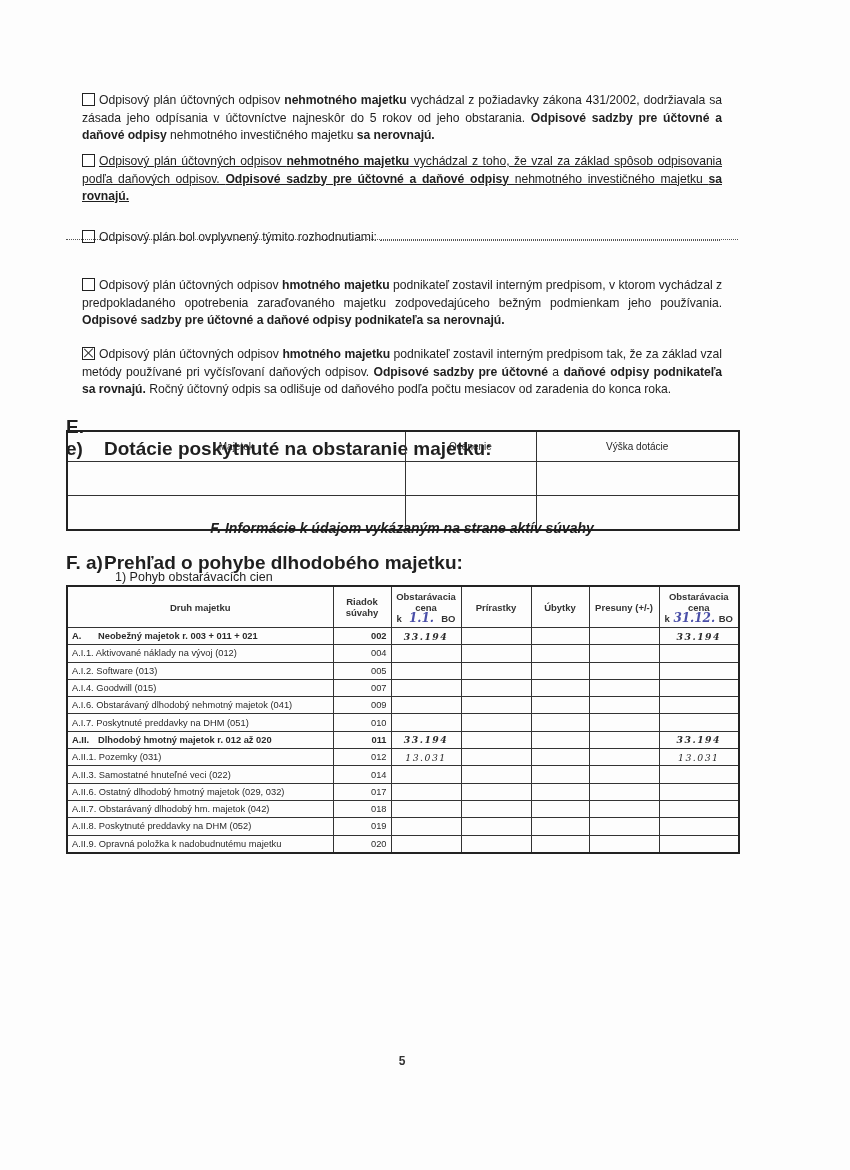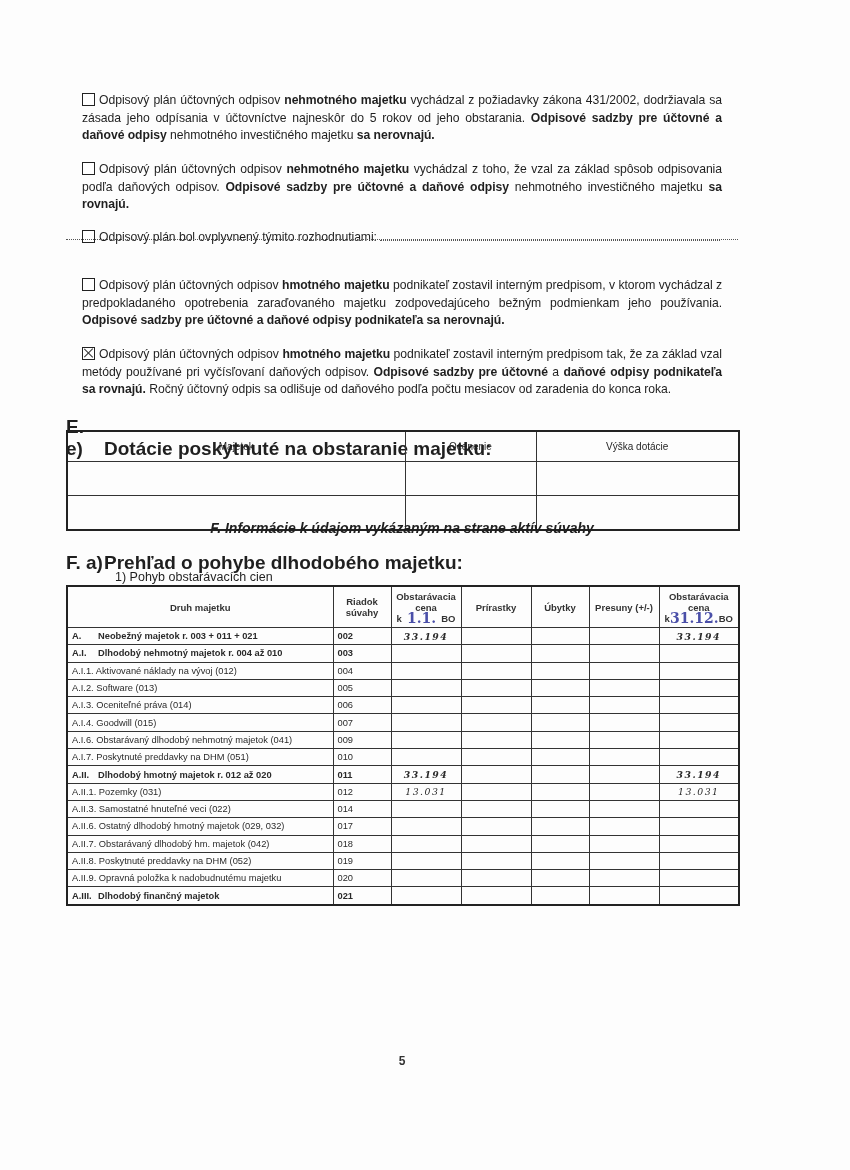--- a/index.html
+++ b/index.html
@@ -18,21 +18,21 @@
     box-sizing: border-box; vertical-align: -2px; margin-right: 4px; position: relative;
     background: #fff;
   }
   .cb.checked::before, .cb.checked::after {
     content: ""; position: absolute; left: 5px; top: -1px; width: 1.2px; height: 12px;
     background: #333;
   }
   .cb.checked::before { transform: rotate(45deg); }
   .cb.checked::after { transform: rotate(-45deg); }
   .p1 { position: absolute; top: 0; }
-  .p2 { position: absolute; top: 69px; }
+  .p2 { position: absolute; top: 61px; text-decoration: underline; }
   .p3 { position: absolute; top: 137px; width: 672px; }
   .p3b { position: absolute; top: 161px; width: 672px; border-bottom: 1px dotted #555; height: 2px; }
   .p4 { position: absolute; top: 185px; }
   .p5 { position: absolute; top: 254px; }
   .dots { display: inline-block; border-bottom: 1px dotted #555; width: 340px; height: 10px; vertical-align: 0; }
 
   .sec-head { font-size: 19px; font-weight: bold; position: absolute; }
   .sec-head .lbl { display: inline-block; width: 38px; }
   .e-head { top: 340px; left: 0; }
   table { border-collapse: collapse; }
@@ -40,25 +40,25 @@
   .dot-table td, .dot-table th { border: 1px solid #333; height: 19px; font-size: 10px; font-weight: normal; padding: 7px; }
   .dot-table th { height: 15px; text-align: center; }
 
   .f-title { position: absolute; top: 444px; left: 0; width: 672px; text-align: center; font-size: 14px; font-weight: bold; font-style: italic; }
   .fa-head { top: 476px; left: 0; }
   .fa-sub { position: absolute; top: 494px; left: 49px; font-size: 12.5px; }
 
   .main-table { position: absolute; top: 509px; left: 0; width: 674px; border: 2px solid #222; table-layout: fixed; }
   .main-table th { font-size: 9.5px; font-weight: bold; text-align: center; border: 1px solid #333; padding: 1px 2px; line-height: 11px; height: 38px; color: #333; }
   .main-table td { font-size: 9.3px; border: 1px solid #333; height: 16.3px; padding: 0 4px; white-space: nowrap; color: #2a2a2a; }
-  .main-table td.num { text-align: left; }
+  .main-table td.num { text-align: right; }
   .main-table tr.bold td { font-weight: bold; }
   .main-table td .code { display: inline-block; width: 26px; }
   .hw { font-family: "DejaVu Serif", serif; font-style: italic; color: #4a4fa8; font-size: 13px; letter-spacing: 1.5px; text-align: center; }
-  .hw-sm { font-family: "DejaVu Serif", serif; color: #4a4fa8; font-size: 14px; }
+  .hw-sm { font-family: "DejaVu Serif", serif; font-style: italic; color: #4a4fa8; font-size: 12px; }
   .kbo { display: flex; justify-content: space-between; padding: 0 3px; }
 
   .page-num { position: absolute; top: 978px; left: 0; width: 672px; text-align: center; font-size: 12px; font-weight: bold; color: #333; }
 </style>
 </head>
 <body>
 
 <div class="page">
 
   <p class="para p1">
@@ -157,50 +157,32 @@
     <tbody id="asset-rows">
         <tr class="bold">
           <td><span class="code">A.</span><span>Neobežný majetok r. 003 + 011 + 021</span></td>
           <td class="num">002</td>
           <td class="hw">33.194</td>
           <td class="hw"></td>
           <td class="hw"></td>
           <td class="hw"></td>
           <td class="hw">33.194</td>
         </tr>
-        <tr class="bold">
-          <td><span class="code">A.I.</span><span>Dlhodobý nehmotný majetok r. 004 až 010</span></td>
-          <td class="num">003</td>
-          <td class="hw"></td>
-          <td class="hw"></td>
-          <td class="hw"></td>
-          <td class="hw"></td>
-          <td class="hw"></td>
-        </tr>
         <tr>
           <td>A.I.1. Aktivované náklady na vývoj (012)</td>
           <td class="num">004</td>
           <td class="hw"></td>
           <td class="hw"></td>
           <td class="hw"></td>
           <td class="hw"></td>
           <td class="hw"></td>
         </tr>
         <tr>
           <td>A.I.2. Software (013)</td>
           <td class="num">005</td>
-          <td class="hw"></td>
-          <td class="hw"></td>
-          <td class="hw"></td>
-          <td class="hw"></td>
-          <td class="hw"></td>
-        </tr>
-        <tr>
-          <td>A.I.3. Oceniteľné práva (014)</td>
-          <td class="num">006</td>
           <td class="hw"></td>
           <td class="hw"></td>
           <td class="hw"></td>
           <td class="hw"></td>
           <td class="hw"></td>
         </tr>
         <tr>
           <td>A.I.4. Goodwill (015)</td>
           <td class="num">007</td>
           <td class="hw"></td>
@@ -283,26 +265,17 @@
         </tr>
         <tr>
           <td>A.II.9. Opravná položka k nadobudnutému majetku</td>
           <td class="num">020</td>
           <td class="hw"></td>
           <td class="hw"></td>
           <td class="hw"></td>
           <td class="hw"></td>
           <td class="hw"></td>
         </tr>
-        <tr class="bold">
-          <td><span class="code">A.III.</span><span>Dlhodobý finančný majetok</span></td>
-          <td class="num">021</td>
-          <td class="hw"></td>
-          <td class="hw"></td>
-          <td class="hw"></td>
-          <td class="hw"></td>
-          <td class="hw"></td>
-        </tr>
       </tbody>
   </table>
 
   <div class="page-num">5</div>
 </div>
 
 </body></html>

